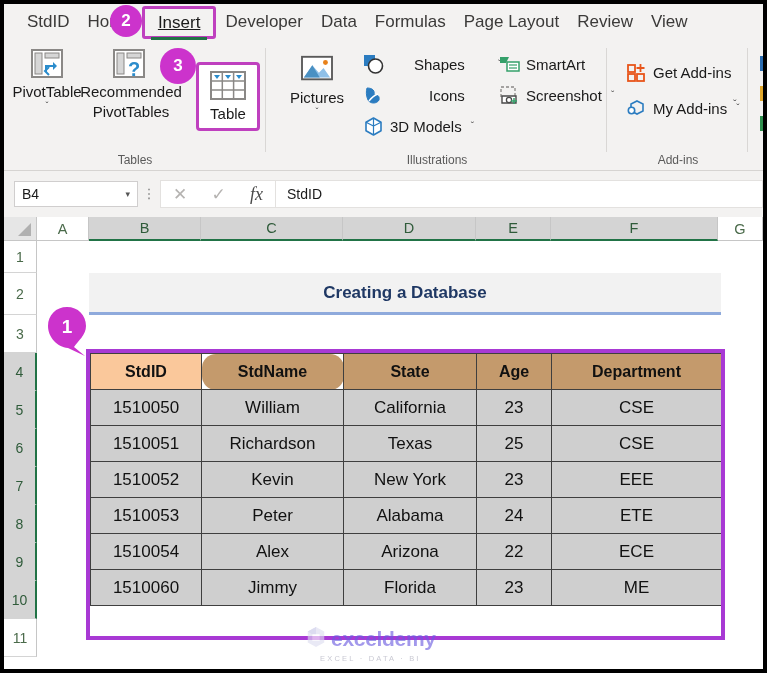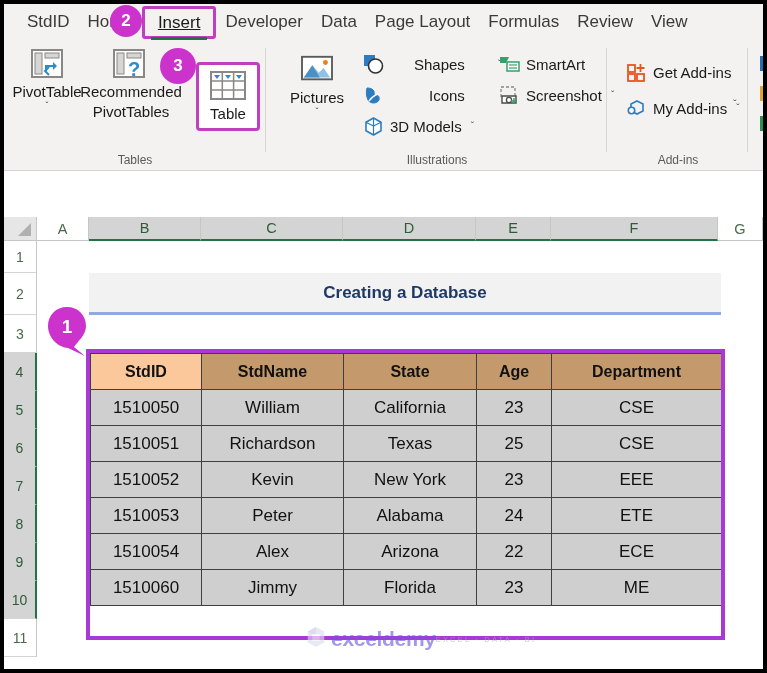--- a/index.html
+++ b/index.html
@@ -251,21 +251,21 @@
     z-index: 20;
   }
   .badge-pin {
     position: absolute; z-index: 20;
     width: 46px; height: 52px;
   }
 
   
   .watermark {
     position: absolute; z-index: 8;
-    display: flex; flex-direction: row; align-items: center;
+    display: flex; flex-direction: column; align-items: center;
     opacity: 0.62;
     text-align: right;
   }
   .wm-row { display: flex; align-items: center; gap: 4px; }
   .wm-text {
     font-size: 21px; font-weight: bold; color: #6a5ae0;
     letter-spacing: -0.3px;
   }
   .wm-sub {
     font-size: 7.5px; color: #a8a8b8; letter-spacing: 2.2px;
@@ -276,22 +276,22 @@
 <body>
 
 <div id="app">
 
   <div class="tabbar">
     <div class="tab first">StdID</div>
     <div class="tab">Home</div>
     <div class="tab tab-insert">Insert</div>
     <div class="tab">Developer</div>
     <div class="tab">Data</div>
+    <div class="tab">Formulas</div>
     <div class="tab">Page Layout</div>
-    <div class="tab">Formulas</div>
     <div class="tab">Review</div>
     <div class="tab">View</div>
   </div>
 
   <div class="ribbon">
 
     <div class="rgroup grp-tables">
 
       <div class="bigbtn btn-pivottable">
         <span class="ic-pivot">
@@ -447,20 +447,33 @@
     </div>
 
     <div class="rgroup grp-charts">
       <div class="chart-strip" style="top:16px;  background:#2b6cb0;"></div>
       <div class="chart-strip" style="top:46px;  background:#e0a72b;"></div>
       <div class="chart-strip" style="top:76px;  background:#2f8f4e;"></div>
       <div style="position:absolute;left:-16px;top:58px;font-size:11px;color:#444;">ˇ</div>
     </div>
   </div>
 
+  <div class="fbar">
+    <div class="namebox">
+      <span>B4</span>
+      <span class="nb-chev">▾</span>
+    </div>
+    <div class="fb-dots">⋮</div>
+    <div class="fb-icons">
+      <span>✕</span>
+      <span>✓</span>
+      <span class="fx">fx</span>
+    </div>
+    <div class="fb-input">StdID</div>
+  </div>
 
   <div class="grid">
 
     <div class="colhead">
       <div class="corner"></div>
       <div class="ch" style="left:33px;  width:52px;">A</div>
       <div class="ch sel" style="left:85px;  width:112px;">B</div>
       <div class="ch sel" style="left:197px; width:142px;">C</div>
       <div class="ch sel" style="left:339px; width:133px;">D</div>
       <div class="ch sel" style="left:472px; width:75px;">E</div>
@@ -483,21 +496,21 @@
     </div>
 
     <div class="sheet">
 
       <div class="title-cell" style="left:52px; top:32px; width:632px; height:42px;">Creating a Database</div>
 
       <table class="dtable" style="left:53px; top:112px; width:631px;">
         <tbody>
           <tr>
             <td class="hdr active" style="width:111px;">StdID</td>
-            <td class="hdr" style="width:142px;">StdName</td>
+            <td class="hdr" style="width:142px;border-radius:14px;">StdName</td>
             <td class="hdr" style="width:133px;">State</td>
             <td class="hdr" style="width:75px;">Age</td>
             <td class="hdr" style="width:170px;">Department</td>
           </tr>
           <tr>
             <td>1510050</td>
             <td>William</td>
             <td>California</td>
             <td>23</td>
             <td>CSE</td>

